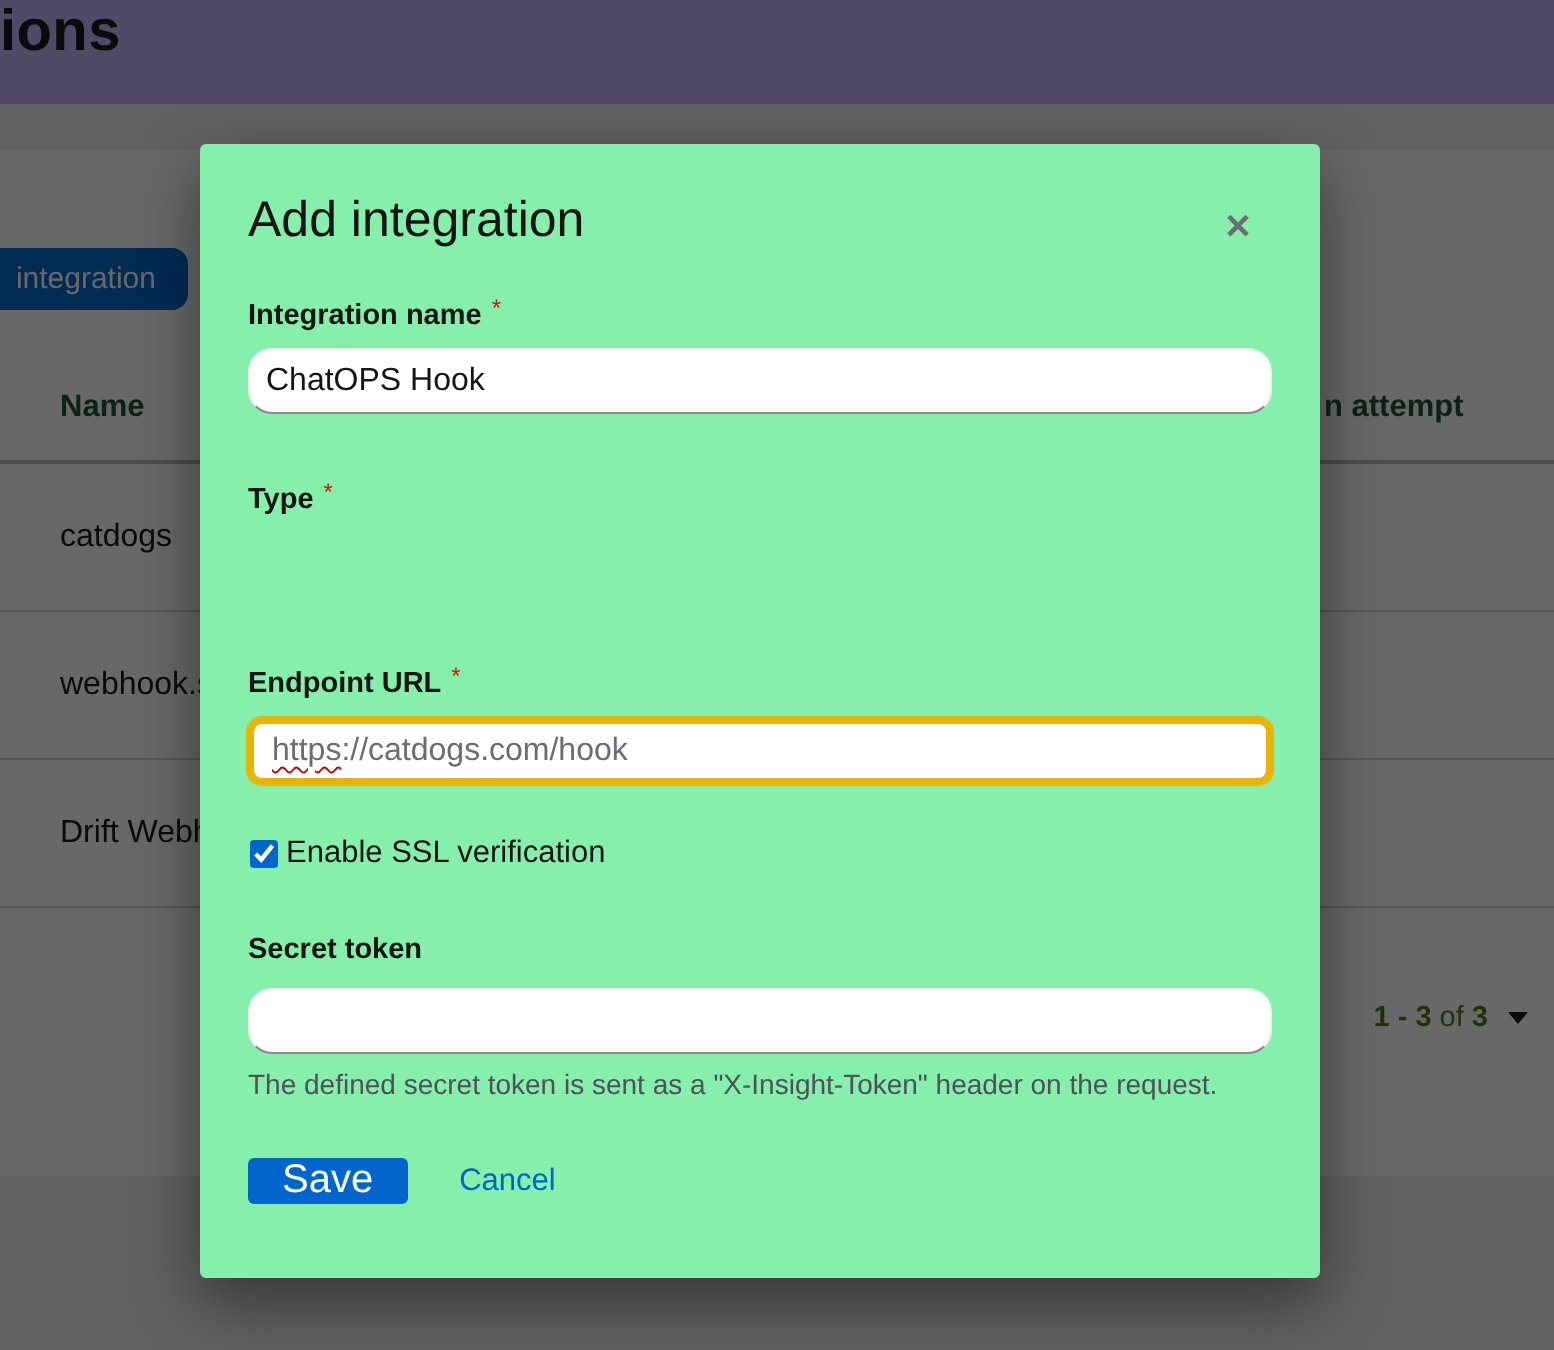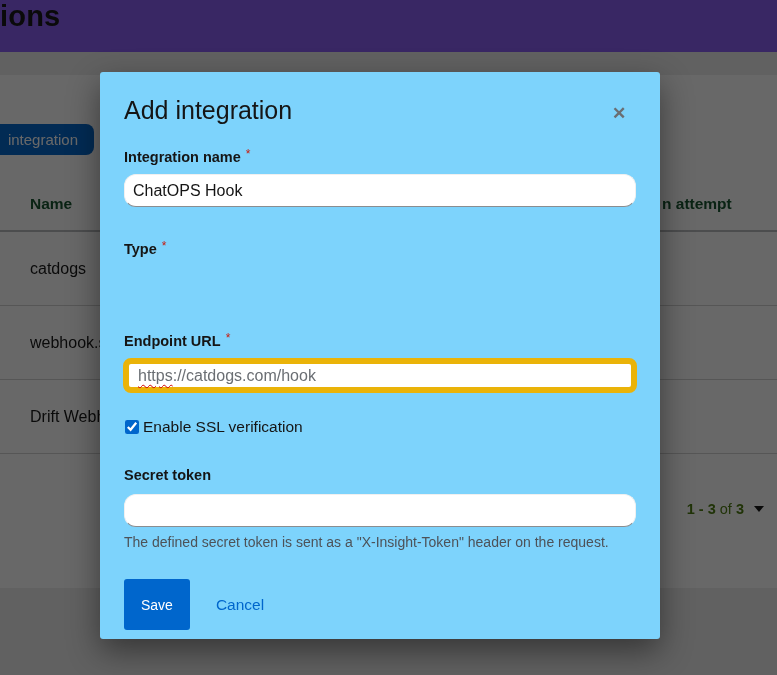--- a/index.html
+++ b/index.html
@@ -4,21 +4,21 @@
 <style>
   * { margin:0; padding:0; box-sizing:border-box; }
   html,body { background:#444; }
   body { font-family:"Liberation Sans", sans-serif; }
   .screen{
     position:relative; width:777px; height:675px; overflow:hidden;
     background:#fff; margin:0 auto;
   }
   
   .page{ position:absolute; inset:0; }
-  .page-header{ position:absolute; left:0; top:0; width:777px; height:52px; background:#8b5cf6;text-align:center; }
+  .page-header{ position:absolute; left:0; top:0; width:777px; height:52px; background:#c4b5fd;text-align:center; }
   .page-title{
     position:absolute; left:0; top:-2px; font-size:29px; font-weight:600;
     color:#151515; line-height:36px; letter-spacing:.2px;
   }
   .band{ position:absolute; left:0; top:52px; width:777px; height:23px; background:#ededed; }
   .content{ position:absolute; left:0; top:75px; width:777px; height:513px; background:#ffffff; }
   .page-bottom{ position:absolute; left:0; top:588px; width:777px; height:87px; background:#ededed; }
 
   .add-btn{
     position:absolute; left:-22px; top:49px; width:116px; height:31px;
@@ -43,21 +43,21 @@
   .pagination .nums b{ font-weight:700; }
   .caret{
     width:0; height:0; border-left:5px solid transparent; border-right:5px solid transparent;
     border-top:6px solid #151515; display:inline-block;
   }
   
   .overlay{ position:absolute; inset:0; background:rgba(3,3,3,0.60); }
   
   .modal{
     position:absolute; left:100px; top:72px; width:560px; height:567px;
-    background:#7dd3fc; border-radius:3px; box-shadow:0 12px 32px rgba(0,0,0,0.45);
+    background:#86efac; border-radius:3px; box-shadow:0 12px 32px rgba(0,0,0,0.45);
   }
   .modal-title{
     position:absolute; left:24px; top:22px; font-size:25px; font-weight:500;
     color:#151515; line-height:32px;
   }
   .modal-close{
     position:absolute; left:504px; top:26px; width:30px; height:30px;
     background:none; border:none; color:#6a6e73; font-size:17px; font-weight:700;
     display:flex; align-items:center; justify-content:center; cursor:pointer; font-family:inherit;
   }
@@ -71,35 +71,35 @@
     font-size:16px; color:#151515; padding:0 8px; font-family:inherit; border-radius:12px;
   }
   .pf-select{
     position:absolute; left:24px; width:512px; height:33px; background:#fff;
     border:1px solid #f0f0f0; border-bottom:1px solid #8a8d90;
     display:flex; align-items:center; padding:0 8px; font-size:16px; color:#151515; cursor:pointer;
   }
   .pf-select .caret{ position:absolute; right:11px; top:14px; }
   .url-input{
     position:absolute; left:23px; top:286px; width:514px; height:35px;
-    border:6px solid #eab308; border-radius:8px; background:#fff;
+    border:4px solid #eab308; border-radius:8px; background:#fff;
     display:flex; align-items:center; padding:0 9px; font-size:16px; color:#6a6e73; cursor:text;
   }
   .url-scheme{ text-decoration:underline wavy #d00000; text-decoration-thickness:1px; text-underline-offset:3px; }
   .cbrow{ position:absolute; left:25px; top:346px; display:flex; align-items:center; gap:4px; }
   .cbrow input{ width:14px; height:14px; accent-color:#0066cc; cursor:pointer; }
   .cbrow label{ font-size:15.5px; color:#151515; cursor:pointer; }
   .helper{
     position:absolute; left:24px; top:461px; width:512px;
     font-size:14px; color:#4d5258; line-height:19px;
   }
   .actions{ position:absolute; left:24px; top:507px; display:flex; align-items:center; gap:26px; }
   .btn-save{
-    height:51px; padding:0 17px; background:#0066cc; color:#fff; border:none; border-radius:3px;
-    font-size:14px; font-family:inherit; cursor:pointer;
+    height:23px; padding:0 17px; background:#0066cc; color:#fff; border:none; border-radius:3px;
+    font-size:20px; font-family:inherit; cursor:pointer;
   }
   .btn-cancel{
     background:none; border:none; color:#0066cc; font-size:15.5px; font-family:inherit; cursor:pointer; padding:0;
   }
 </style>
 </head>
 <body>
 
 <div class="screen">
 

